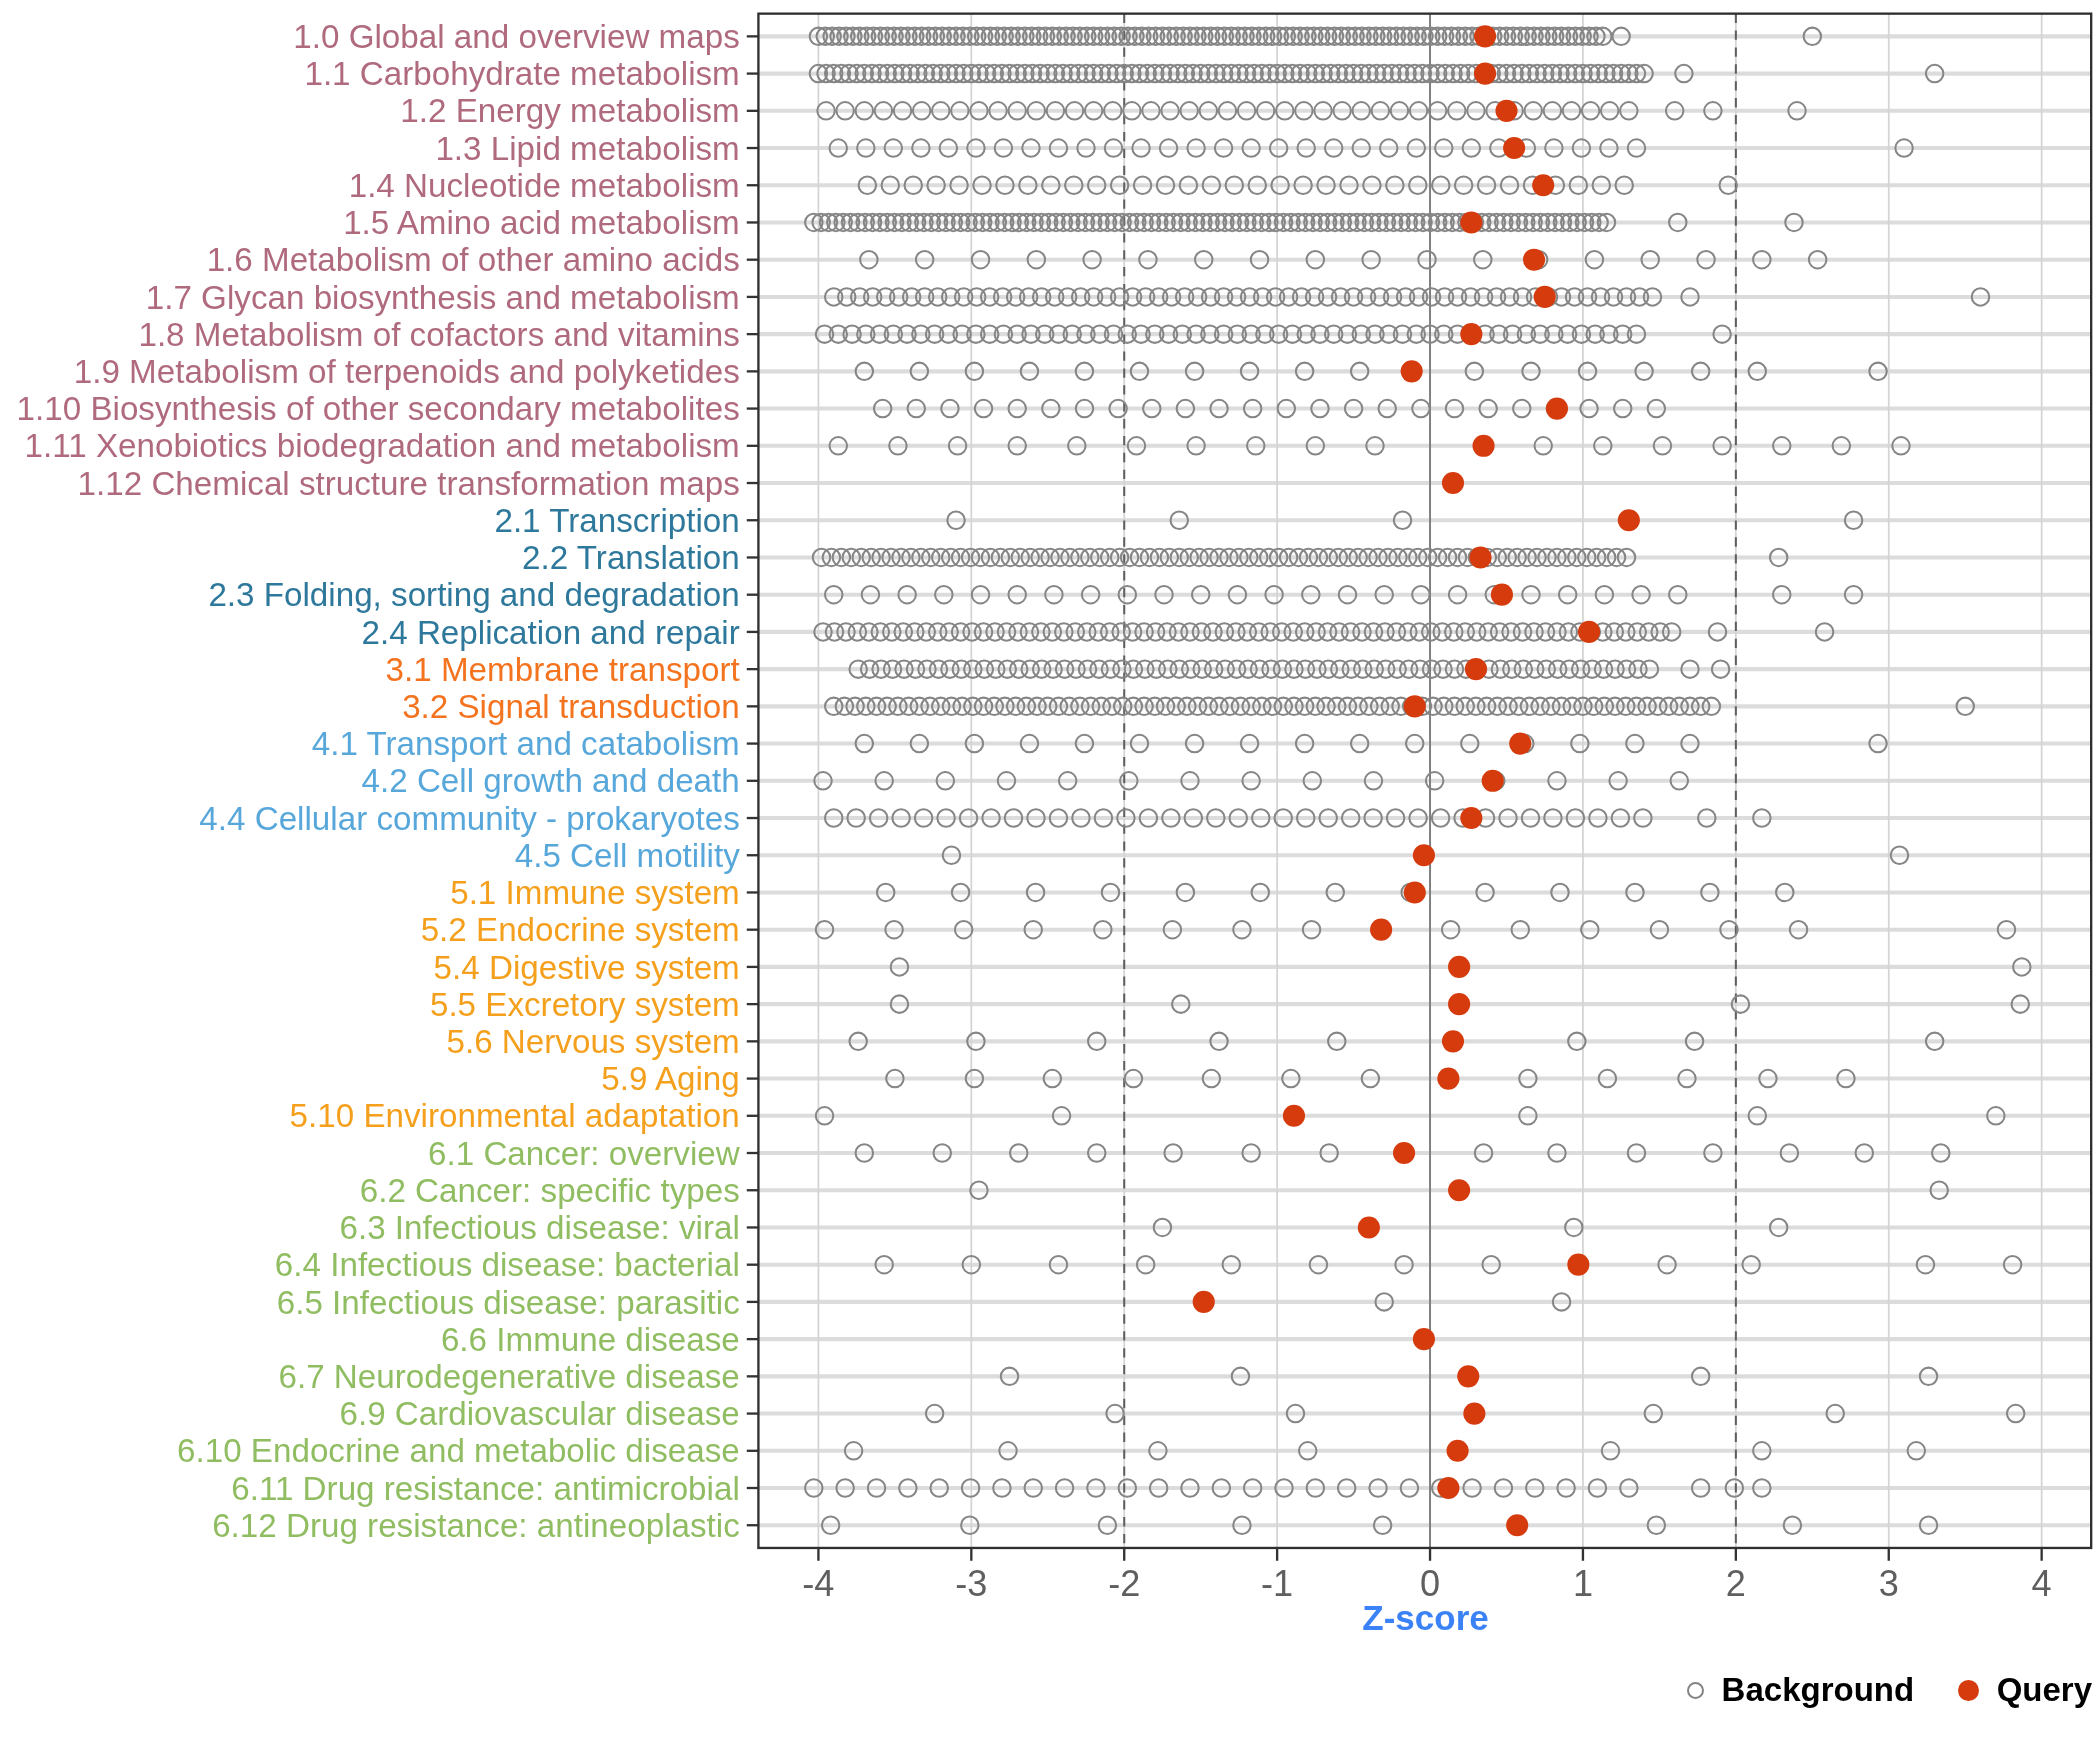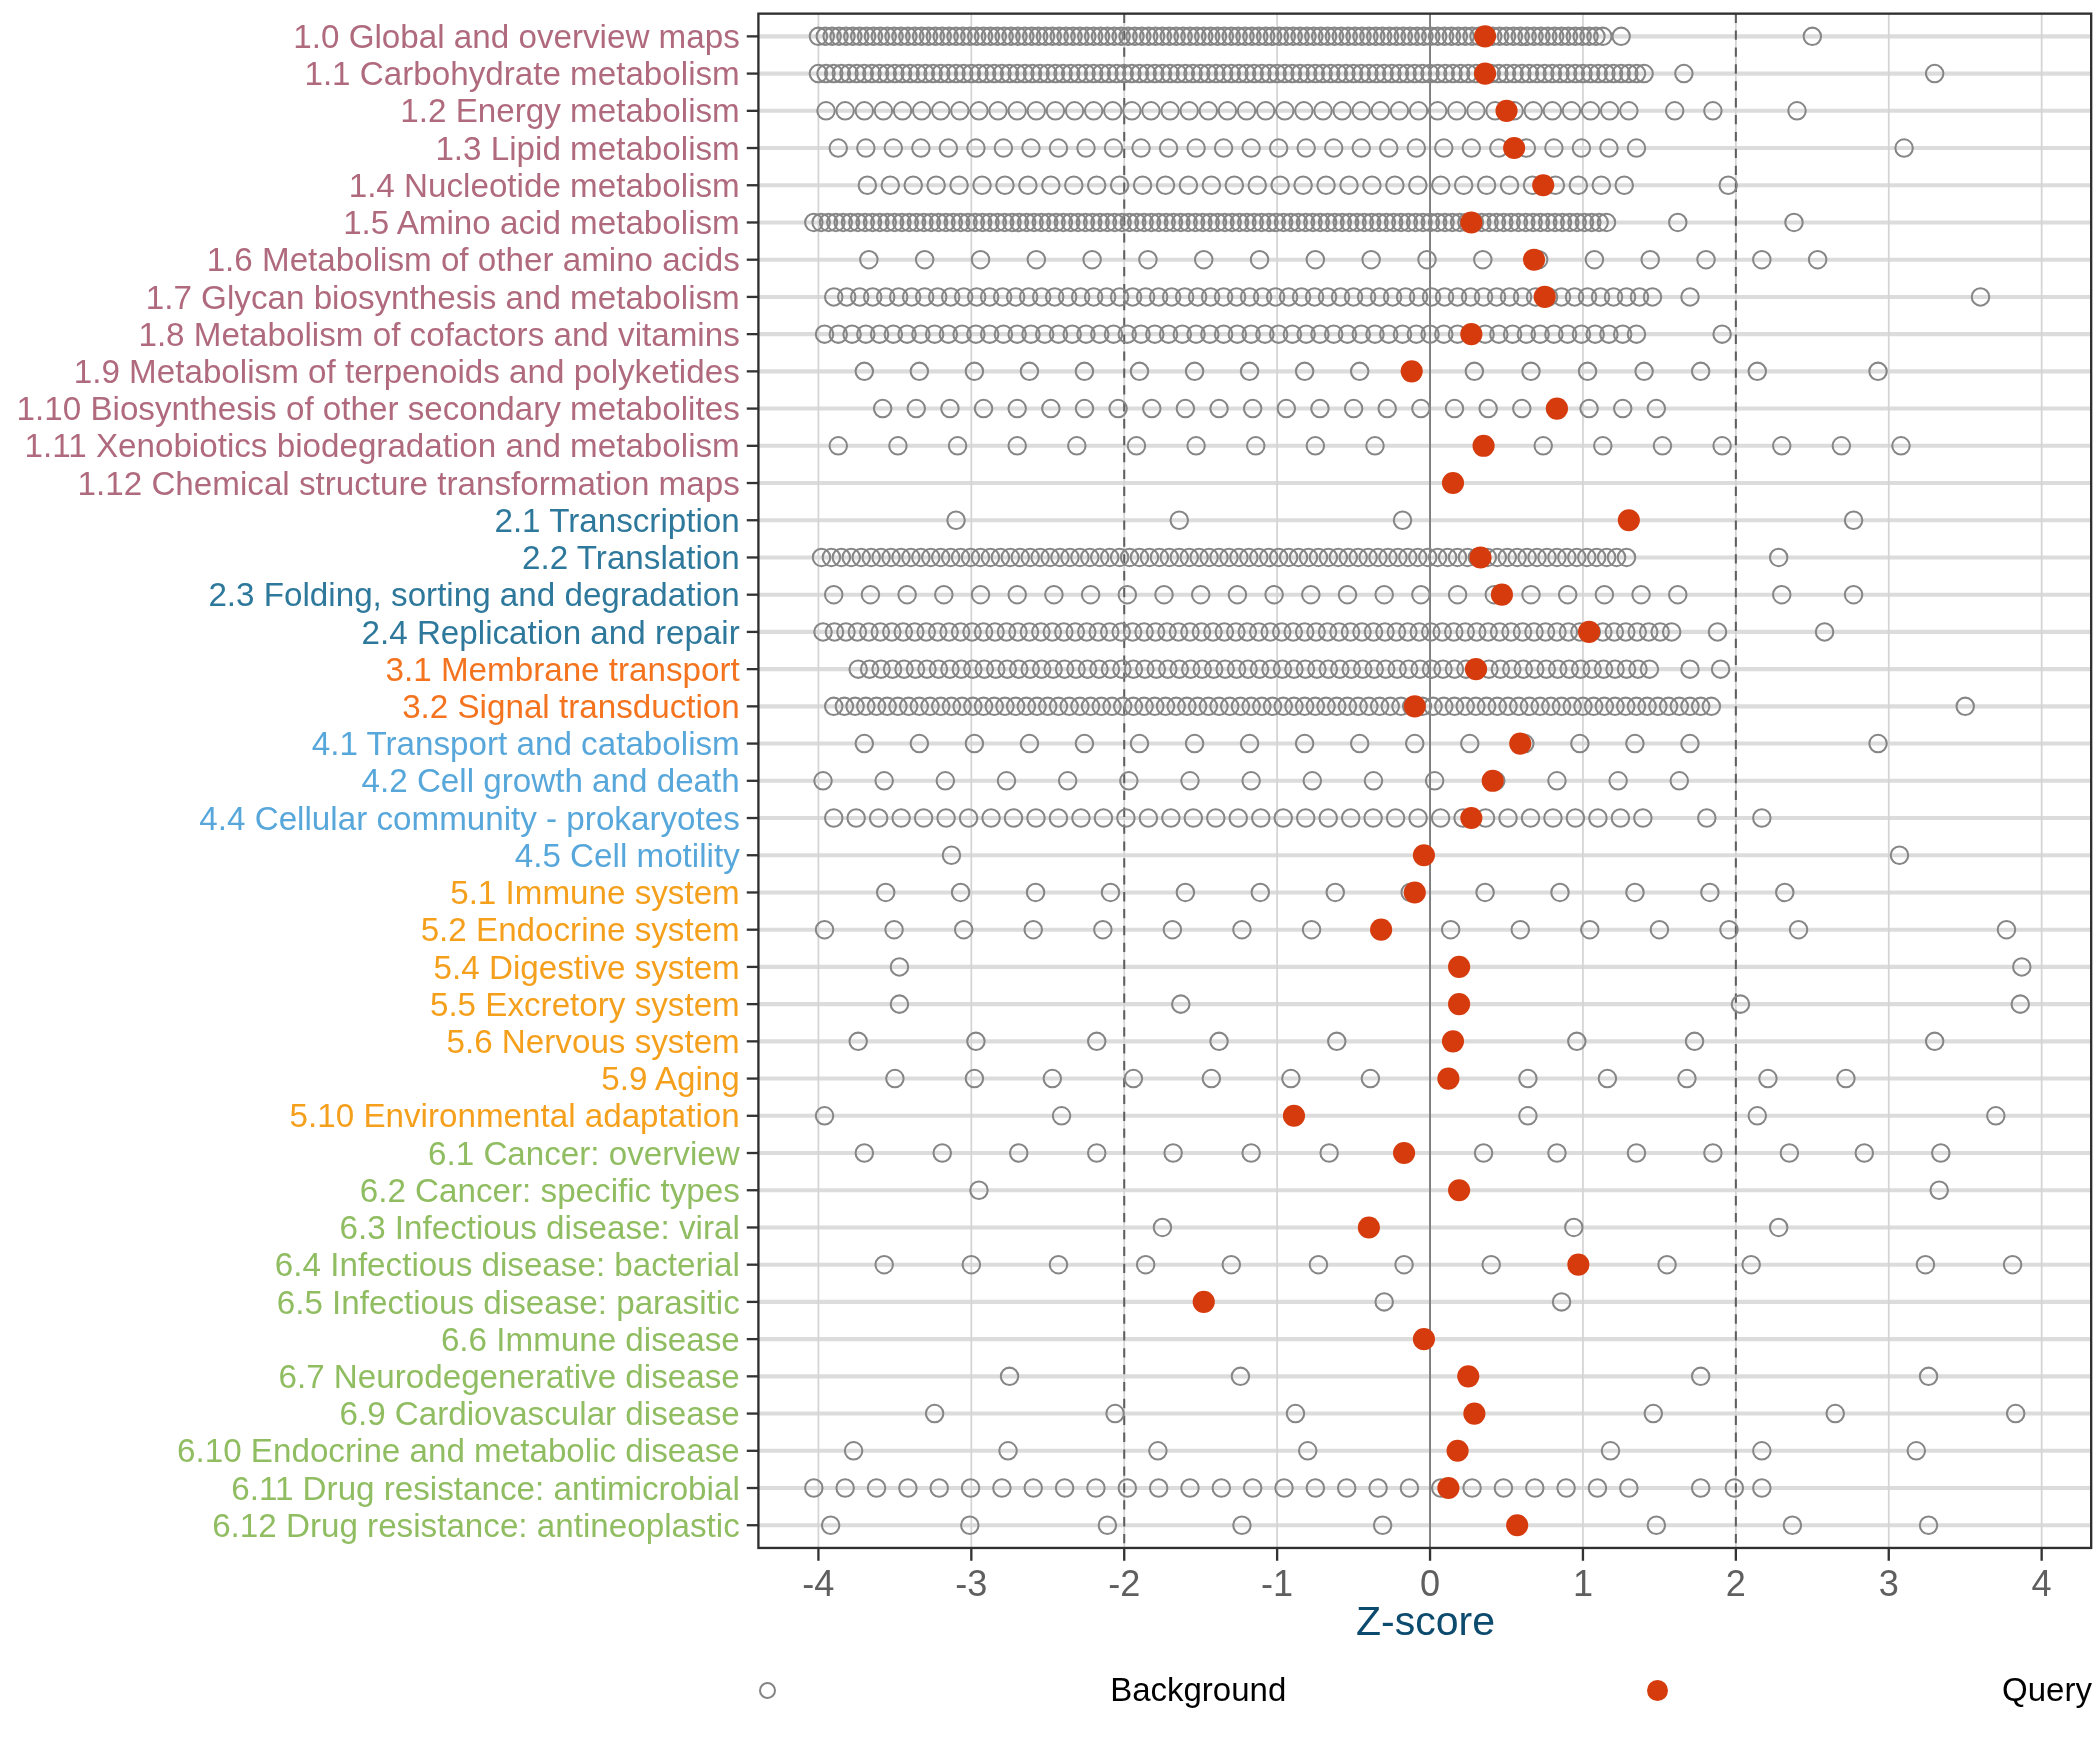--- a/index.html
+++ b/index.html
@@ -1,22 +1,22 @@
 <!DOCTYPE html>
 <html style="font-size:9.3px"><head>
 <meta charset="utf-8">
 <style>
   html,body{margin:0;padding:0;background:#ffffff;}
   body{width:2097px;height:1748px;position:relative;font-family:"Liberation Sans",sans-serif;}
   #figure{position:absolute;left:0;top:0;width:1694px;height:1748px;background:#ffffff;}
   #plot-svg{position:absolute;left:0;top:0;}
   .x-title{position:absolute;left:759px;top:1598px;width:1333px;text-align:center;
-           font-size:41px;font-weight:normal;color:#0c4a6e;}
+           font-size:35px;font-weight:bold;color:#3b82f6;}
   .legend{position:absolute;left:759px;top:1671px;width:1333px;display:flex;
-          justify-content:space-between;align-items:center;font-size:33px;color:#000000;}
+          justify-content:flex-end;align-items:center;font-size:33px;color:#000000;font-weight:bold;}
   .legend-glyph-bg{display:inline-block;width:13px;height:13px;border-radius:50%;
           border:2.3px solid #848484;background:#ffffff;margin-right:17.5px;flex:none;}
   .legend-glyph-q{display:inline-block;width:21px;height:21px;border-radius:50%;
           background:#D63B0D;margin-left:44px;margin-right:17.5px;flex:none;}
 </style>
 </head>
 <body>
 
 <div id="figure">
   <svg id="plot-svg" width="2097" height="1748" viewBox="0 0 3600 3000">

